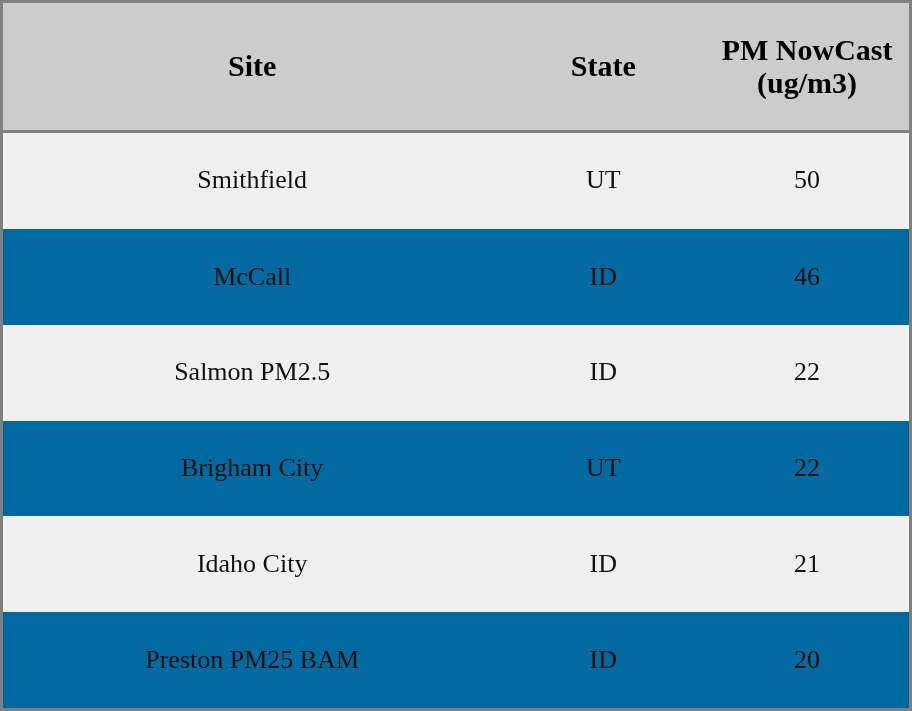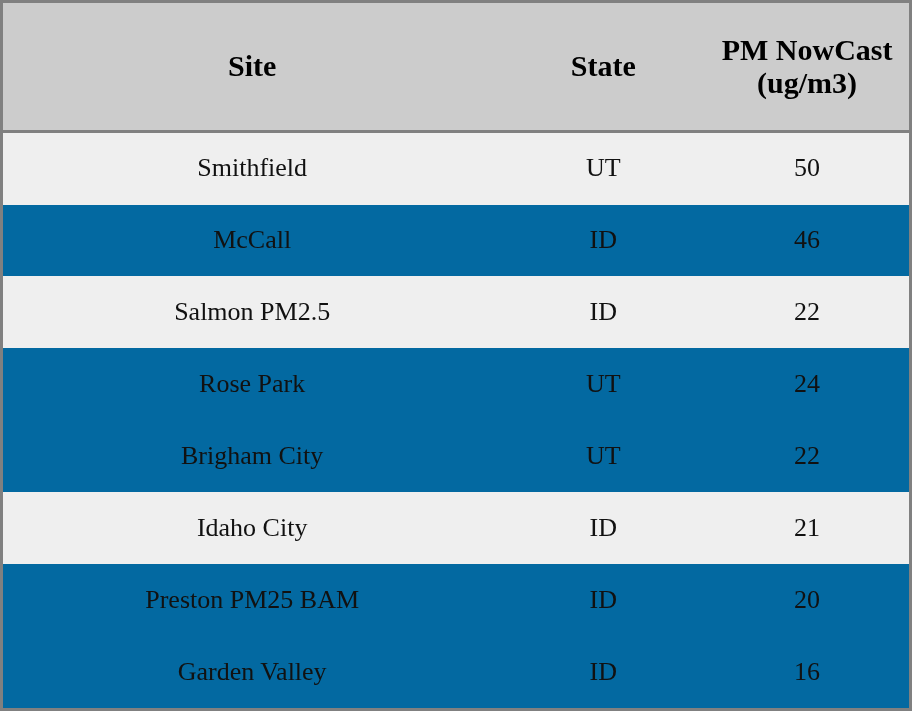--- a/index.html
+++ b/index.html
@@ -85,39 +85,29 @@
         <td>McCall</td>
         <td>ID</td>
         <td>46</td>
       </tr>
       <tr class="odd-row">
         <td>Salmon PM2.5</td>
         <td>ID</td>
         <td>22</td>
       </tr>
       <tr class="even-row">
-        <td>Rose Park</td>
-        <td>UT</td>
-        <td>24</td>
-      </tr>
-      <tr class="even-row">
         <td>Brigham City</td>
         <td>UT</td>
         <td>22</td>
       </tr>
       <tr class="odd-row">
         <td>Idaho City</td>
         <td>ID</td>
         <td>21</td>
       </tr>
       <tr class="even-row">
         <td>Preston PM25 BAM</td>
         <td>ID</td>
         <td>20</td>
       </tr>
-      <tr class="even-row">
-        <td>Garden Valley</td>
-        <td>ID</td>
-        <td>16</td>
-      </tr>
     </tbody>
   </table>
 </div>
 
 </body></html>

